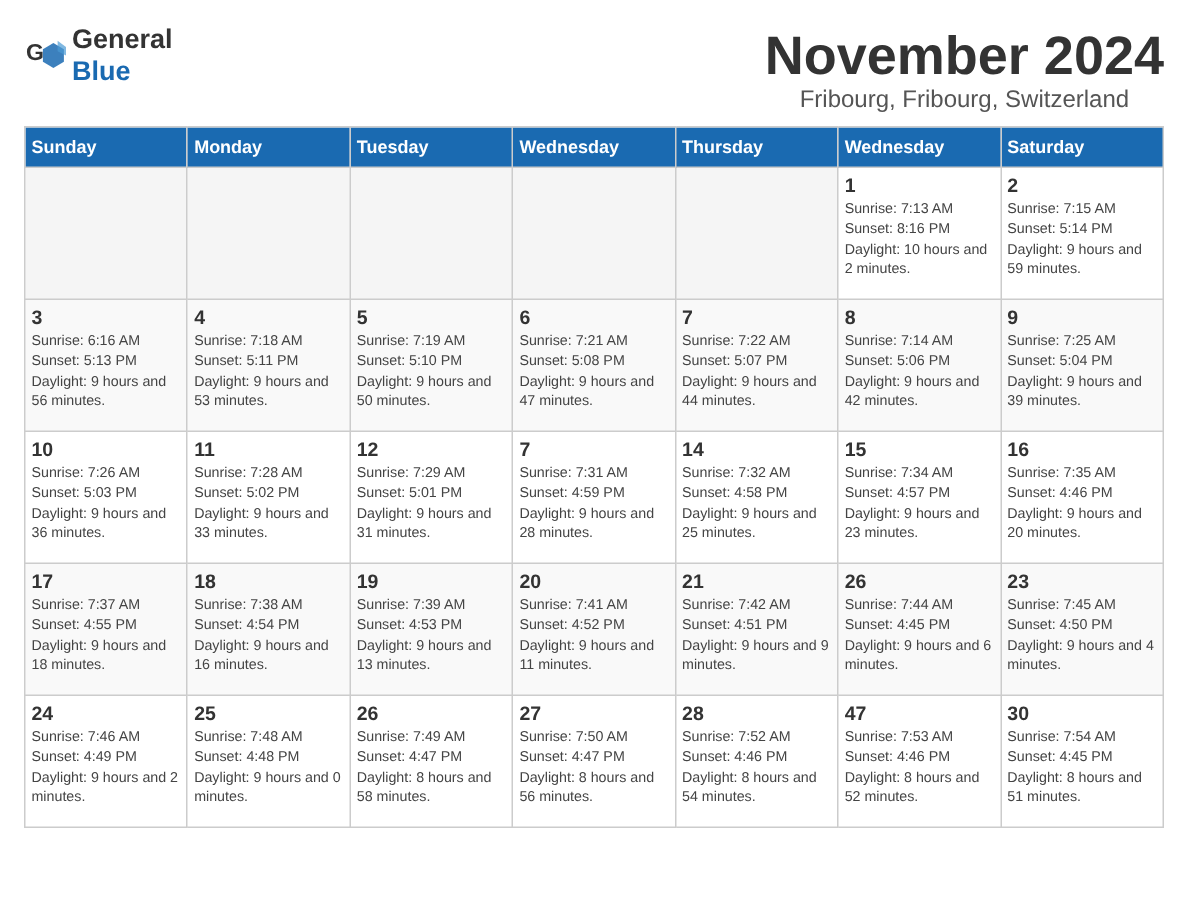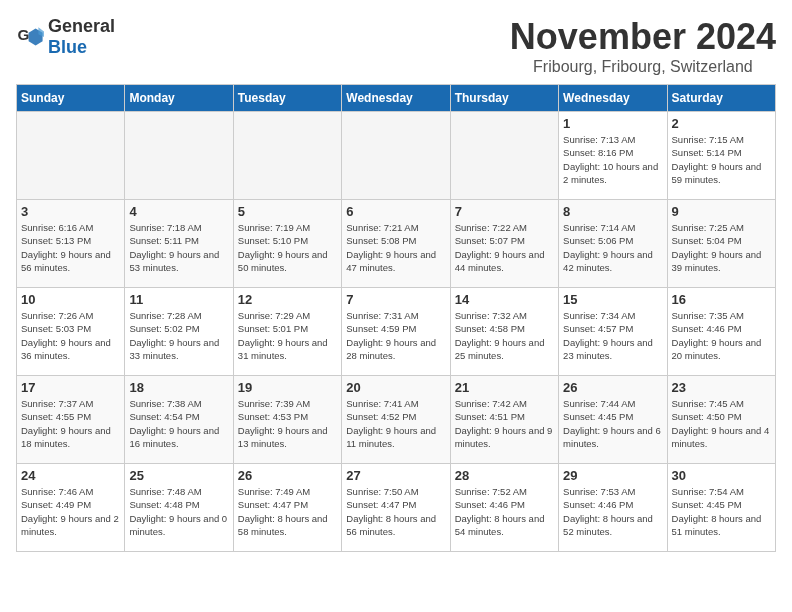--- a/index.html
+++ b/index.html
@@ -291,21 +291,21 @@
 Sunset: 4:47 PM
 Daylight: 8 hours and 56 minutes.</div>
         </td>
         <td>
           <span class="day-number">28</span>
           <div class="day-info">Sunrise: 7:52 AM
 Sunset: 4:46 PM
 Daylight: 8 hours and 54 minutes.</div>
         </td>
         <td>
-          <span class="day-number">29</span>
+          <span class="day-number">47</span>
           <div class="day-info">Sunrise: 7:53 AM
 Sunset: 4:46 PM
 Daylight: 8 hours and 52 minutes.</div>
         </td>
         <td>
           <span class="day-number">30</span>
           <div class="day-info">Sunrise: 7:54 AM
 Sunset: 4:45 PM
 Daylight: 8 hours and 51 minutes.</div>
         </td>

